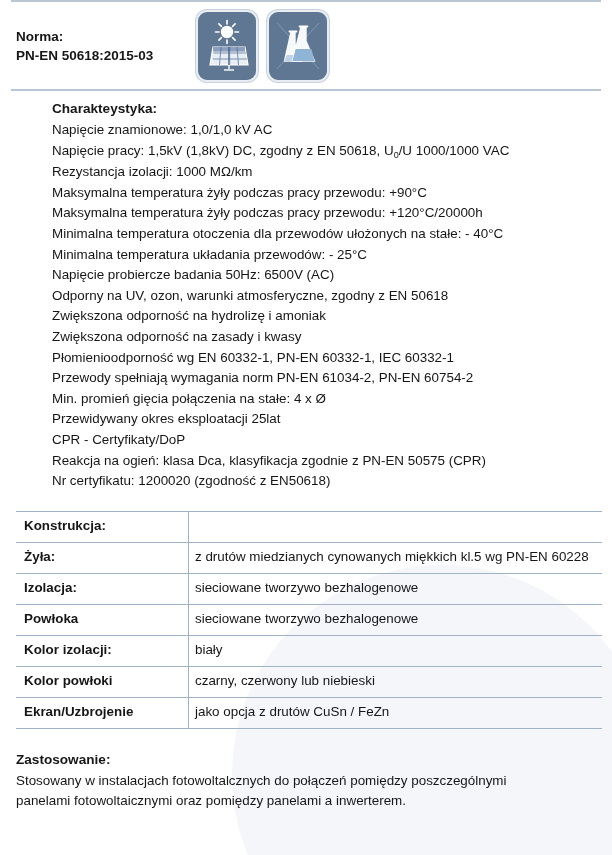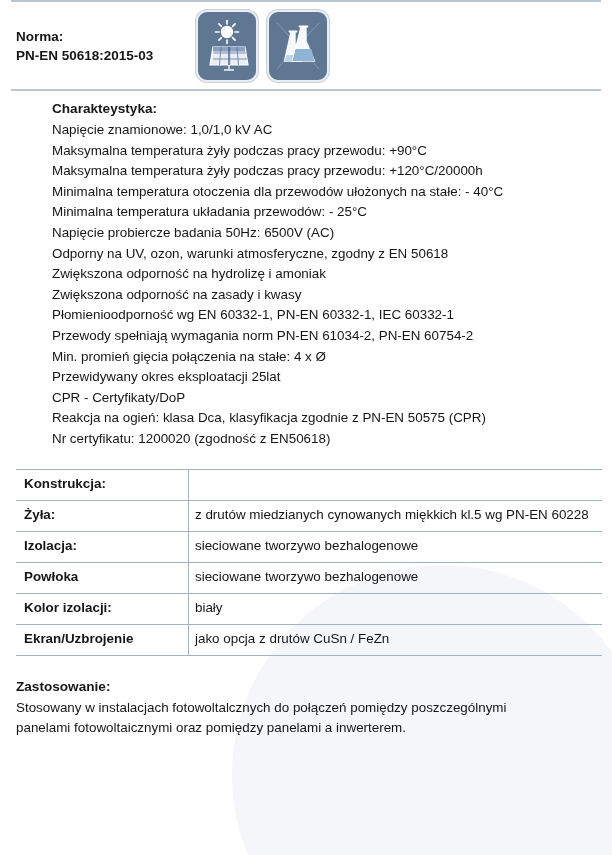--- a/index.html
+++ b/index.html
@@ -214,21 +214,23 @@
     </div>
   </div>
 
   <div class="rule"></div>
 
   <div class="section">
     <div class="section-title">Charakteystyka:</div>
 
     <div class="spec-line">Napięcie znamionowe: 1,0/1,0 kV AC</div>
 
-
+    <div class="spec-line"><span>Napięcie pracy: 1,5kV (1,8kV) DC, zgodny z EN 50618, U</span><sub>0</sub><span>/U 1000/1000 VAC</span></div>
+
+    <div class="spec-line">Rezystancja izolacji: 1000 MΩ/km</div>
     <div class="spec-line">Maksymalna temperatura żyły podczas pracy przewodu: +90°C</div>
     <div class="spec-line">Maksymalna temperatura żyły podczas pracy przewodu: +120°C/20000h</div>
     <div class="spec-line">Minimalna temperatura otoczenia dla przewodów ułożonych na stałe: - 40°C</div>
     <div class="spec-line">Minimalna temperatura układania przewodów: - 25°C</div>
     <div class="spec-line">Napięcie probiercze badania 50Hz:  6500V (AC)</div>
     <div class="spec-line">Odporny na UV, ozon, warunki atmosferyczne, zgodny z EN 50618</div>
     <div class="spec-line">Zwiększona odporność na hydrolizę i amoniak</div>
     <div class="spec-line">Zwiększona odporność na zasady i kwasy</div>
     <div class="spec-line">Płomienioodporność wg EN 60332-1, PN-EN 60332-1, IEC 60332-1</div>
     <div class="spec-line">Przewody spełniają wymagania norm PN-EN 61034-2, PN-EN 60754-2</div>
@@ -256,20 +258,24 @@
         </tr>
         <tr>
           <td class="k">Powłoka</td>
           <td class="v">sieciowane tworzywo bezhalogenowe</td>
         </tr>
         <tr>
           <td class="k">Kolor izolacji:</td>
           <td class="v">biały</td>
         </tr>
         <tr>
+          <td class="k">Kolor powłoki</td>
+          <td class="v">czarny, czerwony lub niebieski</td>
+        </tr>
+        <tr>
           <td class="k">Ekran/Uzbrojenie</td>
           <td class="v">jako opcja z drutów CuSn / FeZn</td>
         </tr>
       </tbody>
     </table>
   </div>
 
   <div class="app-section">
     <div class="section-title">Zastosowanie:</div>
     <div class="app-line">Stosowany w instalacjach fotowoltalcznych do połączeń pomiędzy poszczególnymi</div>

